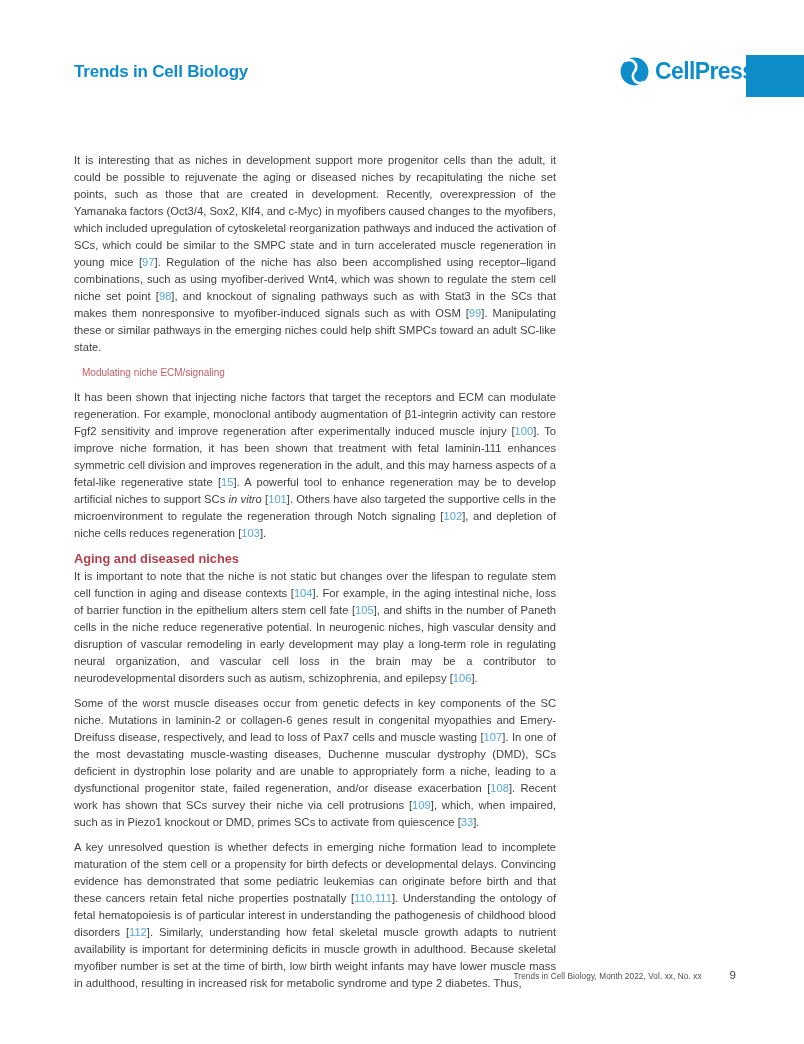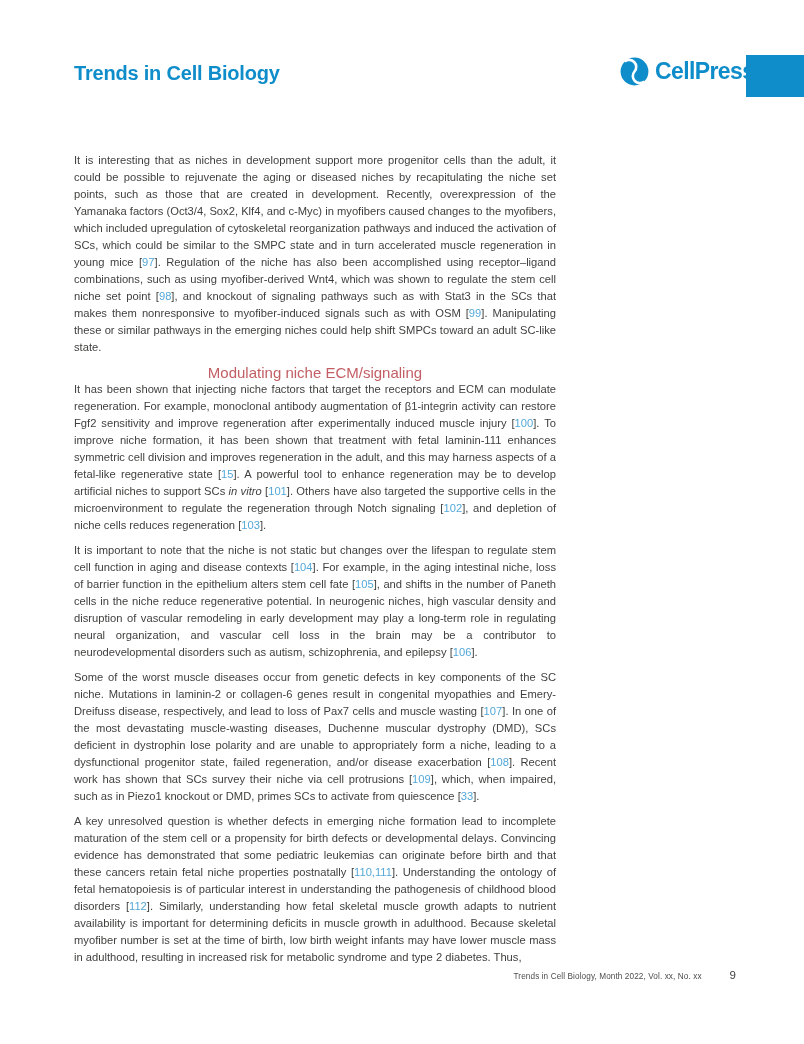--- a/index.html
+++ b/index.html
@@ -15,21 +15,21 @@
   .page{
     position:relative;
     width:804px;height:1044px;
     background:#ffffff;
     font-family:"Liberation Sans", sans-serif;
     overflow:hidden;
   }
   
   .journal-title{
     position:absolute;left:74px;top:62px;
-    font-size:20px;font-weight:700;letter-spacing:-0.2px;
+    font-size:17px;font-weight:700;letter-spacing:-0.2px;
     color:var(--brand-blue);
   }
   .logo{
     position:absolute;top:57px;left:620px;
     display:flex;align-items:center;gap:6px;
   }
   .logo .wordmark{
     font-size:23px;font-weight:700;letter-spacing:-0.6px;
     color:var(--brand-blue);
   }
@@ -39,22 +39,22 @@
     background:var(--brand-blue);
   }
   
   .article{
     position:absolute;left:74px;top:152px;width:482px;
     font-size:11.2px;line-height:17px;color:var(--body-ink);
     text-align:justify;
   }
   .article p{margin:0 0 8px;}
   .article h3.subhead{
-    margin:0;font-size:15px;line-height:17px;font-weight:400;
-    color:var(--subhead-red);text-align:center;
+    margin:8px;font-size:10px;line-height:17px;font-weight:400;
+    color:var(--subhead-red);text-align:left;
   }
   .article h2.sechead{
     margin:0;font-size:12.8px;line-height:18px;font-weight:700;
     color:var(--sechead-red);text-align:left;
   }
   .article .cite{color:var(--body-ink);white-space:nowrap;}
   .article .cite .cnum{color:var(--cite-blue);}
   .article em{}
   
   .footer{
@@ -80,20 +80,21 @@
     </span>
     <span class="wordmark">CellPress</span>
   </div>
 
   <div class="accent-square"></div>
 
   <div class="article">
       <p>It is interesting that as niches in development support more progenitor cells than the adult, it could be possible to rejuvenate the aging or diseased niches by recapitulating the niche set points, such as those that are created in development. Recently, overexpression of the Yamanaka factors (Oct3/4, Sox2, Klf4, and c-Myc) in myofibers caused changes to the myofibers, which included upregulation of cytoskeletal reorganization pathways and induced the activation of SCs, which could be similar to the SMPC state and in turn accelerated muscle regeneration in young mice <span class="cite">[<span class="cnum">97</span>]</span>. Regulation of the niche has also been accomplished using receptor–ligand combinations, such as using myofiber-derived Wnt4, which was shown to regulate the stem cell niche set point <span class="cite">[<span class="cnum">98</span>]</span>, and knockout of signaling pathways such as with Stat3 in the SCs that makes them nonresponsive to myofiber-induced signals such as with OSM <span class="cite">[<span class="cnum">99</span>]</span>. Manipulating these or similar pathways in the emerging niches could help shift SMPCs toward an adult SC-like state.</p>
       <h3 class="subhead">Modulating niche ECM/signaling</h3>
       <p>It has been shown that injecting niche factors that target the receptors and ECM can modulate regeneration. For example, monoclonal antibody augmentation of β1-integrin activity can restore Fgf2 sensitivity and improve regeneration after experimentally induced muscle injury <span class="cite">[<span class="cnum">100</span>]</span>. To improve niche formation, it has been shown that treatment with fetal laminin-111 enhances symmetric cell division and improves regeneration in the adult, and this may harness aspects of a fetal-like regenerative state <span class="cite">[<span class="cnum">15</span>]</span>. A powerful tool to enhance regeneration may be to develop artificial niches to support SCs <em>in vitro</em> <span class="cite">[<span class="cnum">101</span>]</span>. Others have also targeted the supportive cells in the microenvironment to regulate the regeneration through Notch signaling <span class="cite">[<span class="cnum">102</span>]</span>, and depletion of niche cells reduces regeneration <span class="cite">[<span class="cnum">103</span>]</span>.</p>
+      <h2 class="sechead">Aging and diseased niches</h2>
       <p>It is important to note that the niche is not static but changes over the lifespan to regulate stem cell function in aging and disease contexts <span class="cite">[<span class="cnum">104</span>]</span>. For example, in the aging intestinal niche, loss of barrier function in the epithelium alters stem cell fate <span class="cite">[<span class="cnum">105</span>]</span>, and shifts in the number of Paneth cells in the niche reduce regenerative potential. In neurogenic niches, high vascular density and disruption of vascular remodeling in early development may play a long-term role in regulating neural organization, and vascular cell loss in the brain may be a contributor to neurodevelopmental disorders such as autism, schizophrenia, and epilepsy <span class="cite">[<span class="cnum">106</span>]</span>.</p>
       <p>Some of the worst muscle diseases occur from genetic defects in key components of the SC niche. Mutations in laminin-2 or collagen-6 genes result in congenital myopathies and Emery-Dreifuss disease, respectively, and lead to loss of Pax7 cells and muscle wasting <span class="cite">[<span class="cnum">107</span>]</span>. In one of the most devastating muscle-wasting diseases, Duchenne muscular dystrophy (DMD), SCs deficient in dystrophin lose polarity and are unable to appropriately form a niche, leading to a dysfunctional progenitor state, failed regeneration, and/or disease exacerbation <span class="cite">[<span class="cnum">108</span>]</span>. Recent work has shown that SCs survey their niche via cell protrusions <span class="cite">[<span class="cnum">109</span>]</span>, which, when impaired, such as in Piezo1 knockout or DMD, primes SCs to activate from quiescence <span class="cite">[<span class="cnum">33</span>]</span>.</p>
       <p>A key unresolved question is whether defects in emerging niche formation lead to incomplete maturation of the stem cell or a propensity for birth defects or developmental delays. Convincing evidence has demonstrated that some pediatric leukemias can originate before birth and that these cancers retain fetal niche properties postnatally <span class="cite">[<span class="cnum">110,111</span>]</span>. Understanding the ontology of fetal hematopoiesis is of particular interest in understanding the pathogenesis of childhood blood disorders <span class="cite">[<span class="cnum">112</span>]</span>. Similarly, understanding how fetal skeletal muscle growth adapts to nutrient availability is important for determining deficits in muscle growth in adulthood. Because skeletal myofiber number is set at the time of birth, low birth weight infants may have lower muscle mass in adulthood, resulting in increased risk for metabolic syndrome and type 2 diabetes. Thus,</p>
     </div>
 
   <div class="footer">
     <span class="cite-line">Trends in Cell Biology, Month 2022, Vol. xx, No. xx</span>
     <span class="page-num">9</span>
   </div>
 

